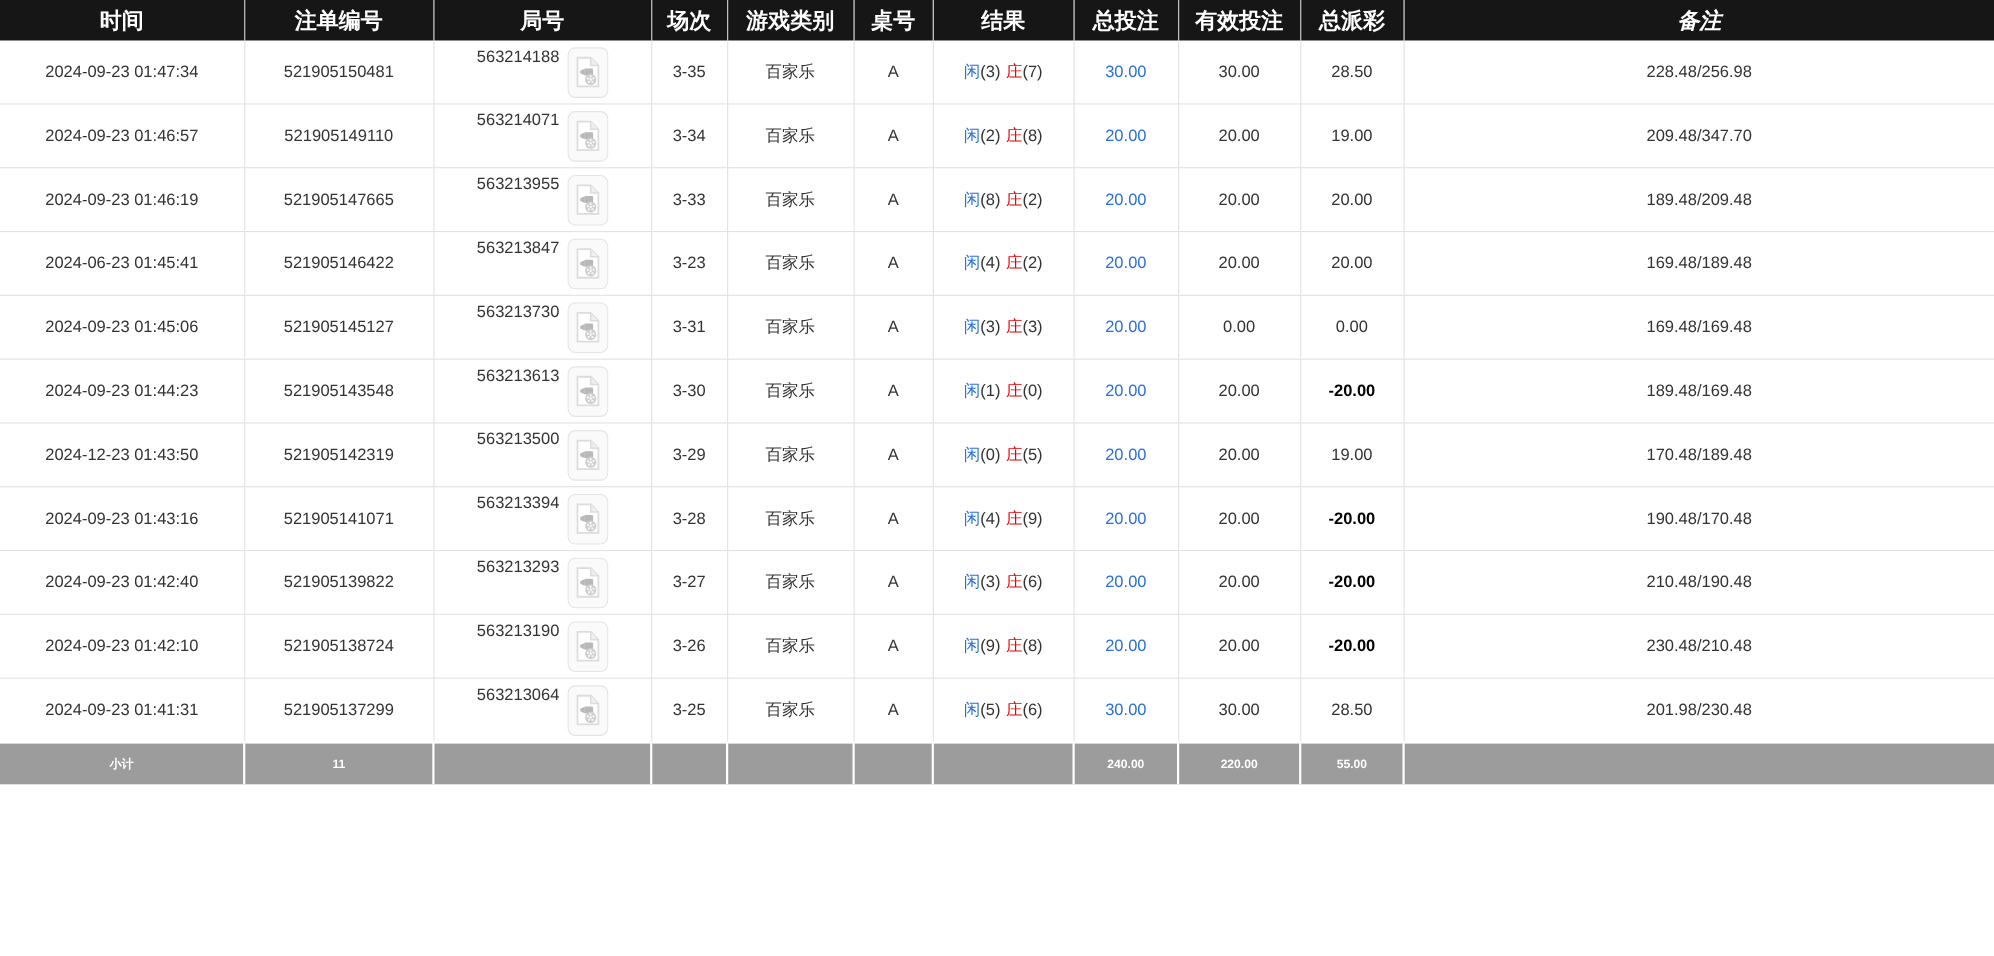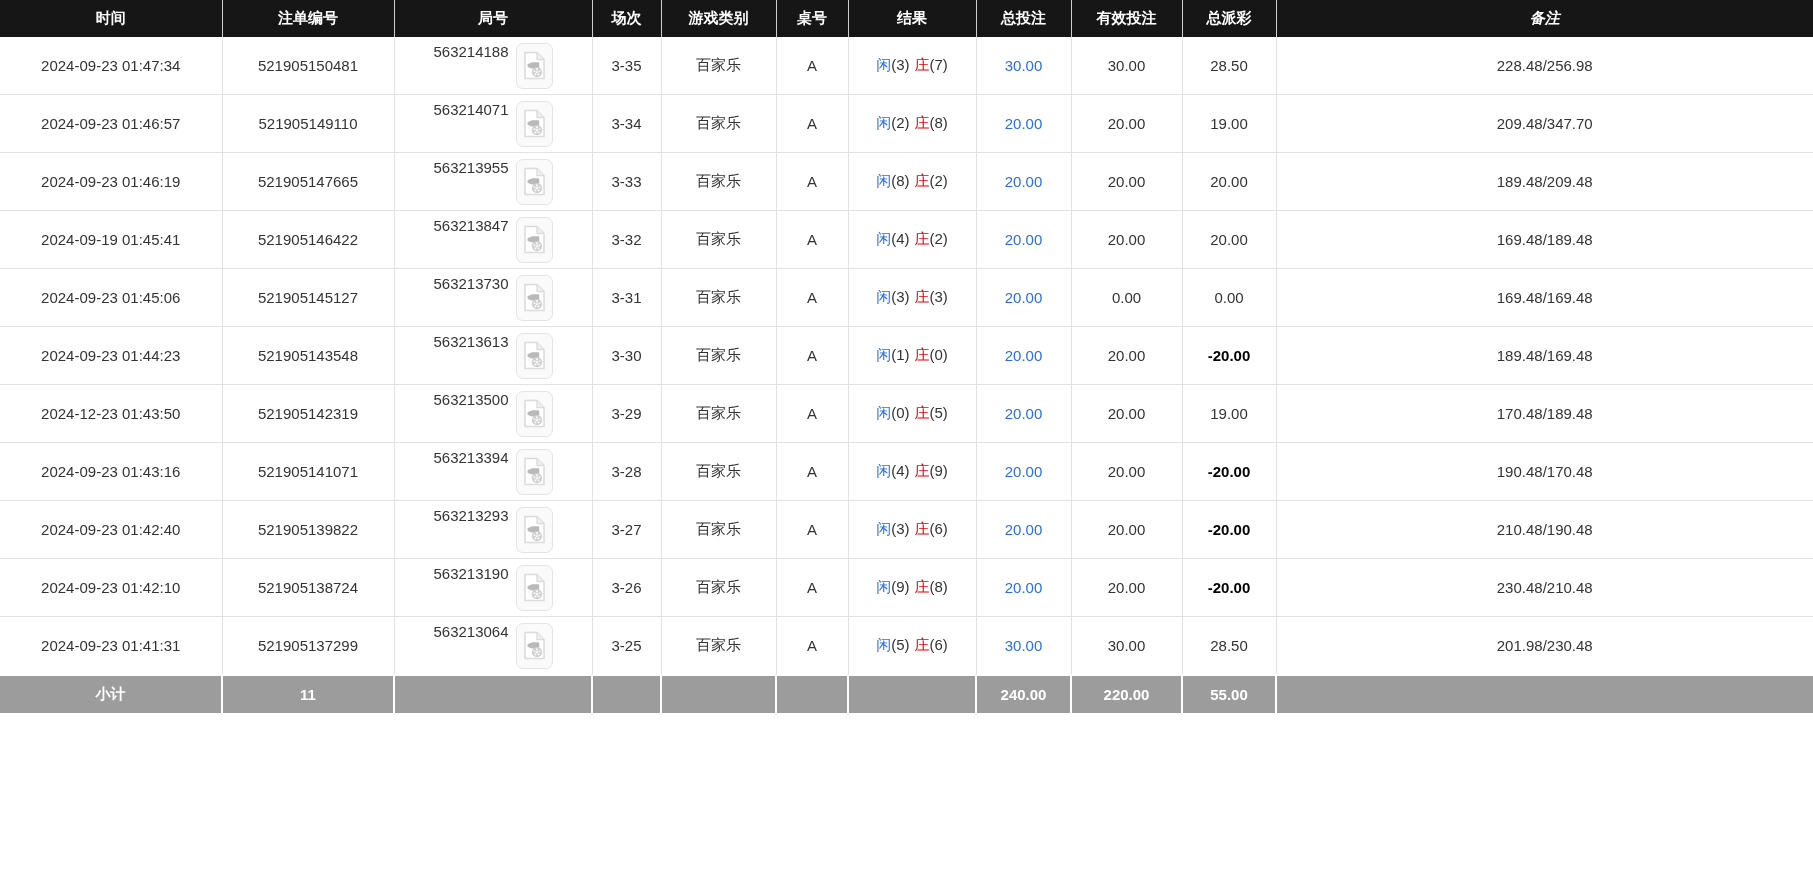--- a/index.html
+++ b/index.html
@@ -22,21 +22,21 @@
   col.c-tableno{width:72px;}
   col.c-result{width:128px;}
   col.c-totalbet{width:95px;}
   col.c-validbet{width:111px;}
   col.c-payout{width:94px;}
   col.c-remark{width:537px;}
 
   thead th{
     background:#161616;
     color:#fff;
-    font-size:15px;
+    font-size:20px;
     font-weight:bold;
     height:37px;
     text-align:center;
     vertical-align:middle;
     border-right:1px solid #cfcfcf;
     padding:0;
   }
   thead th:last-child{border-right:none;font-style:italic;}
 
   tbody td{
@@ -49,21 +49,21 @@
     border-right:1px solid #e2e2e2;
     border-bottom:1px solid #e2e2e2;
     padding:0;
     white-space:nowrap;
   }
   tbody td:last-child{border-right:none;margin-top:32px;}
 
   tfoot td{
     background:#9c9c9c;
     color:#fff;
-    font-size:15px;
+    font-size:11px;
     font-weight:bold;
     height:37px;
     text-align:center;
     vertical-align:middle;
     border-top:2px solid #fff;
     border-right:2px solid #fff;
     padding:0;
   }
   tfoot td:last-child{border-right:none;}
 
@@ -216,21 +216,21 @@
     <td>百家乐</td>
     <td>A</td>
     <td><span class="blue">闲</span><span>(8)</span><span class="red banker">庄</span><span>(2)</span></td>
     <td class="blue">20.00</td>
     <td>20.00</td>
     <td>20.00</td>
     <td>189.48/209.48</td>
   </tr>
 
   <tr>
-    <td>2024-09-19 01:45:41</td>
+    <td>2024-06-23 01:45:41</td>
     <td>521905146422</td>
     <td>
       <div class="round-wrap">
         <span>563213847</span>
         <button class="video-btn">
           <svg width="23" height="29" viewBox="0 0 23 29" aria-hidden="true">
             <path d="M2 1.5 h12 l7 7 v19 h-19 z" fill="#ffffff" stroke="#dcdcdc" stroke-width="1.6"></path>
             <path d="M14 1.5 v7 h7" fill="#efefef" stroke="#dcdcdc" stroke-width="1.4"></path>
             <path d="M8.5 11.5 L4.5 13.3 v2.4 L8.5 17.5 z" fill="#b9b9b9"></path>
             <rect x="8.2" y="11.2" width="8" height="6.4" rx="1.2" fill="#b9b9b9"></rect>
@@ -238,21 +238,21 @@
             <circle cx="14" cy="21.2" r="1.2" fill="#f7f7f7"></circle>
             <circle cx="14" cy="18.4" r="1.05" fill="#f7f7f7"></circle>
             <circle cx="11.4" cy="20.3" r="1.05" fill="#f7f7f7"></circle>
             <circle cx="12.4" cy="23.4" r="1.05" fill="#f7f7f7"></circle>
             <circle cx="15.6" cy="23.4" r="1.05" fill="#f7f7f7"></circle>
             <circle cx="16.6" cy="20.3" r="1.05" fill="#f7f7f7"></circle>
           </svg>
         </button>
       </div>
     </td>
-    <td>3-32</td>
+    <td>3-23</td>
     <td>百家乐</td>
     <td>A</td>
     <td><span class="blue">闲</span><span>(4)</span><span class="red banker">庄</span><span>(2)</span></td>
     <td class="blue">20.00</td>
     <td>20.00</td>
     <td>20.00</td>
     <td>169.48/189.48</td>
   </tr>
 
   <tr>

